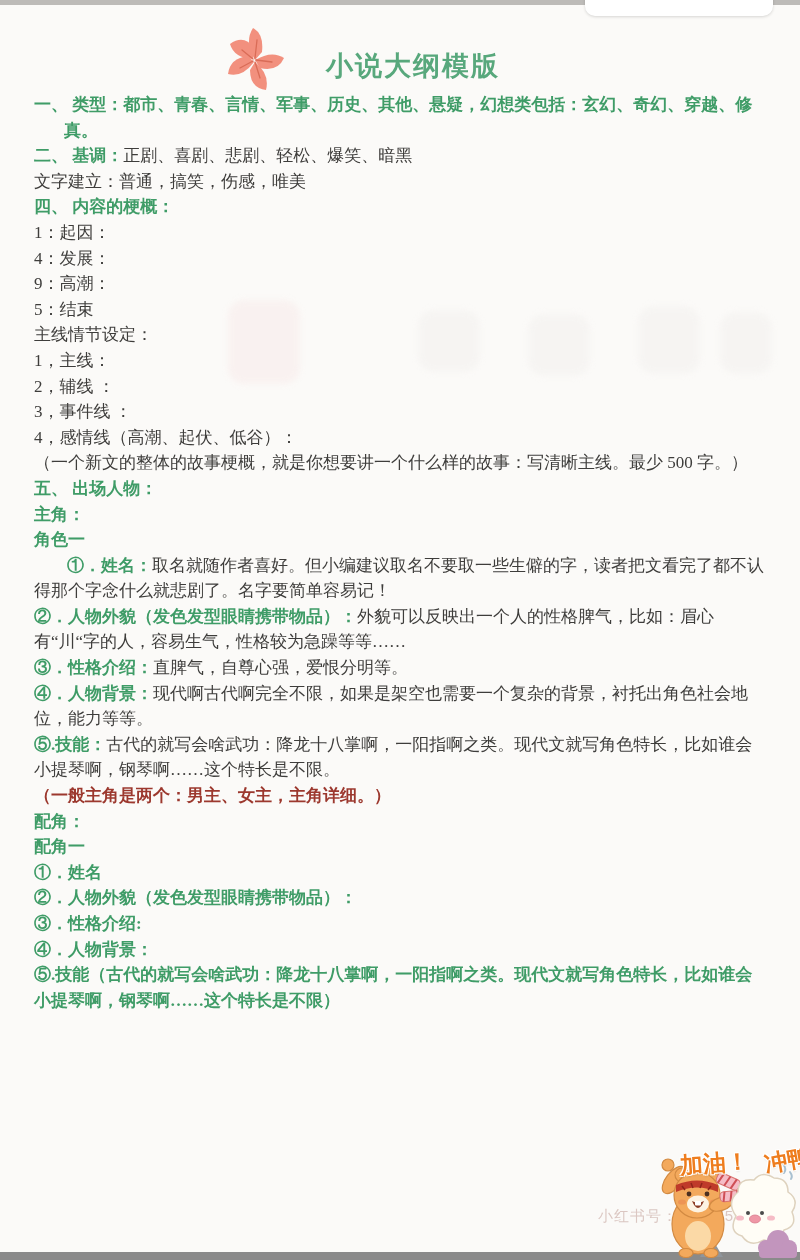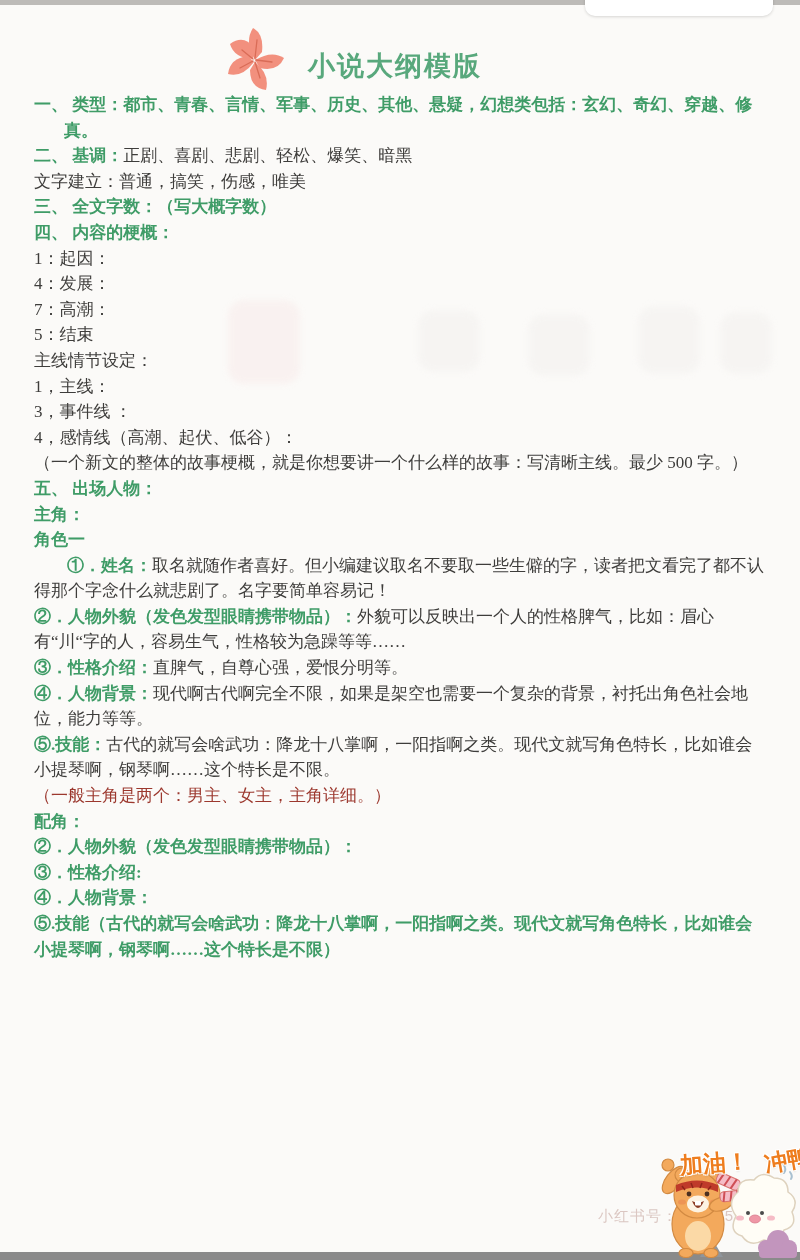--- a/index.html
+++ b/index.html
@@ -15,34 +15,34 @@
   .wm-center{position:absolute;top:292px;left:228px;width:545px;height:105px;opacity:.6;filter:blur(3px);pointer-events:none;}
   .wm-blob{position:absolute;border-radius:16px;}
   .wm-pink{left:0;top:8px;width:72px;height:84px;background:#f8eceb;}
   .wm-g1{left:190px;top:18px;width:62px;height:62px;background:#f3f1ef;}
   .wm-g2{left:300px;top:22px;width:62px;height:62px;background:#f3f1ef;}
   .wm-g3{left:410px;top:14px;width:62px;height:68px;background:#f3f1ef;}
   .wm-g4{left:492px;top:20px;width:52px;height:62px;background:#f3f1ef;}
 
   .flower{position:absolute;left:220px;top:22px;}
   .page-title{
-    position:absolute;left:308px;top:48px;
+    position:absolute;left:326px;top:48px;
     font-size:27px;font-weight:bold;letter-spacing:2px;
     color:var(--title_green,#58a87c);
   }
 
   .doc{
     position:absolute;top:92px;left:34px;width:734px;
     font-size:17px;line-height:25.6px;color:var(--body,#3e3d3b);
     filter:blur(.2px);
   }
   .doc p.line{margin:0;}
   .doc .g{color:var(--green,#3f9c67);font-weight:bold;}
   .doc .k{color:var(--body,#3e3d3b);}
-  .doc .r{color:var(--red,#9c382e);font-weight:normal;}
+  .doc .r{color:var(--red,#9c382e);font-weight:bold;}
   .doc .i1{margin-left:29px;}
   .doc .hang{padding-left:30px;text-indent:-30px;}
   .doc .fi{text-indent:33px;}
   .doc .gap{margin-top:22px;}
 
   .cheer{
     position:absolute;left:680px;top:1148px;white-space:nowrap;
     font-family:"Liberation Sans","DejaVu Sans",sans-serif;
     font-size:23px;font-weight:bold;color:var(--cheer_orange,#ee7d1e);
     text-shadow:-1px -1px 0 #fff,1px -1px 0 #fff,-1px 1px 0 #fff,1px 1px 0 #fff,0 2px 2px rgba(0,0,0,.08);
@@ -90,41 +90,43 @@
         <path d="M33 37 L22 28"></path>
     </g>
   </svg>
 </div>
 <div class="page-title">小说大纲模版</div>
 
 <div class="doc" id="doc">
     <p class="line hang"><span class="g">一、 类型：都市、青春、言情、军事、历史、其他、悬疑，幻想类包括：玄幻、奇幻、穿越、修真。</span></p>
     <p class="line "><span class="g">二、 基调：</span><span class="k">正剧、喜剧、悲剧、轻松、爆笑、暗黑</span></p>
     <p class="line i1"><span class="k">文字建立：普通，搞笑，伤感，唯美</span></p>
-    <p class="line "><span class="g">三、 全文字数：（写大概字数）</span></p>
     <p class="line gap"><span class="g">四、 内容的梗概：</span></p>
     <p class="line "><span class="k">1：起因：</span></p>
     <p class="line "><span class="k">4：发展：</span></p>
-    <p class="line "><span class="k">7：高潮：</span></p>
+    <p class="line "><span class="k">9：高潮：</span></p>
     <p class="line "><span class="k">5：结束</span></p>
     <p class="line "><span class="k">主线情节设定：</span></p>
     <p class="line "><span class="k">1，主线：</span></p>
+    <p class="line "><span class="k">2，辅线 ：</span></p>
     <p class="line "><span class="k">3，事件线 ：</span></p>
     <p class="line "><span class="k">4，感情线（高潮、起伏、低谷）：</span></p>
     <p class="line "><span class="k">（一个新文的整体的故事梗概，就是你想要讲一个什么样的故事：写清晰主线。最少 500 字。）</span></p>
     <p class="line gap"><span class="g">五、 出场人物：</span></p>
     <p class="line i1"><span class="g">主角：</span></p>
     <p class="line i1"><span class="g">角色一</span></p>
     <p class="line fi"><span class="g">①．姓名：</span><span class="k">取名就随作者喜好。但小编建议取名不要取一些生僻的字，读者把文看完了都不认得那个字念什么就悲剧了。名字要简单容易记！</span></p>
     <p class="line "><span class="g">②．人物外貌（发色发型眼睛携带物品）：</span><span class="k">外貌可以反映出一个人的性格脾气，比如：眉心有“川“字的人，容易生气，性格较为急躁等等……</span></p>
     <p class="line "><span class="g">③．性格介绍：</span><span class="k">直脾气，自尊心强，爱恨分明等。</span></p>
     <p class="line "><span class="g">④．人物背景：</span><span class="k">现代啊古代啊完全不限，如果是架空也需要一个复杂的背景，衬托出角色社会地位，能力等等。</span></p>
     <p class="line "><span class="g">⑤.技能：</span><span class="k">古代的就写会啥武功：降龙十八掌啊，一阳指啊之类。现代文就写角色特长，比如谁会小提琴啊，钢琴啊……这个特长是不限。</span></p>
     <p class="line "><span class="r">（一般主角是两个：男主、女主，主角详细。）</span></p>
     <p class="line "><span class="g">配角：</span></p>
+    <p class="line i1"><span class="g">配角一</span></p>
+    <p class="line "><span class="g">①．姓名</span></p>
     <p class="line "><span class="g">②．人物外貌（发色发型眼睛携带物品）：</span></p>
     <p class="line "><span class="g">③．性格介绍:</span></p>
     <p class="line "><span class="g">④．人物背景：</span></p>
     <p class="line "><span class="g">⑤.技能（古代的就写会啥武功：降龙十八掌啊，一阳指啊之类。现代文就写角色特长，比如谁会小提琴啊，钢琴啊……这个特长是不限）</span></p>
   </div>
 
 <div class="account-wm">小红书号：40737555</div>
 
 <div class="cheer">
   <span class="w1">加油！</span>

